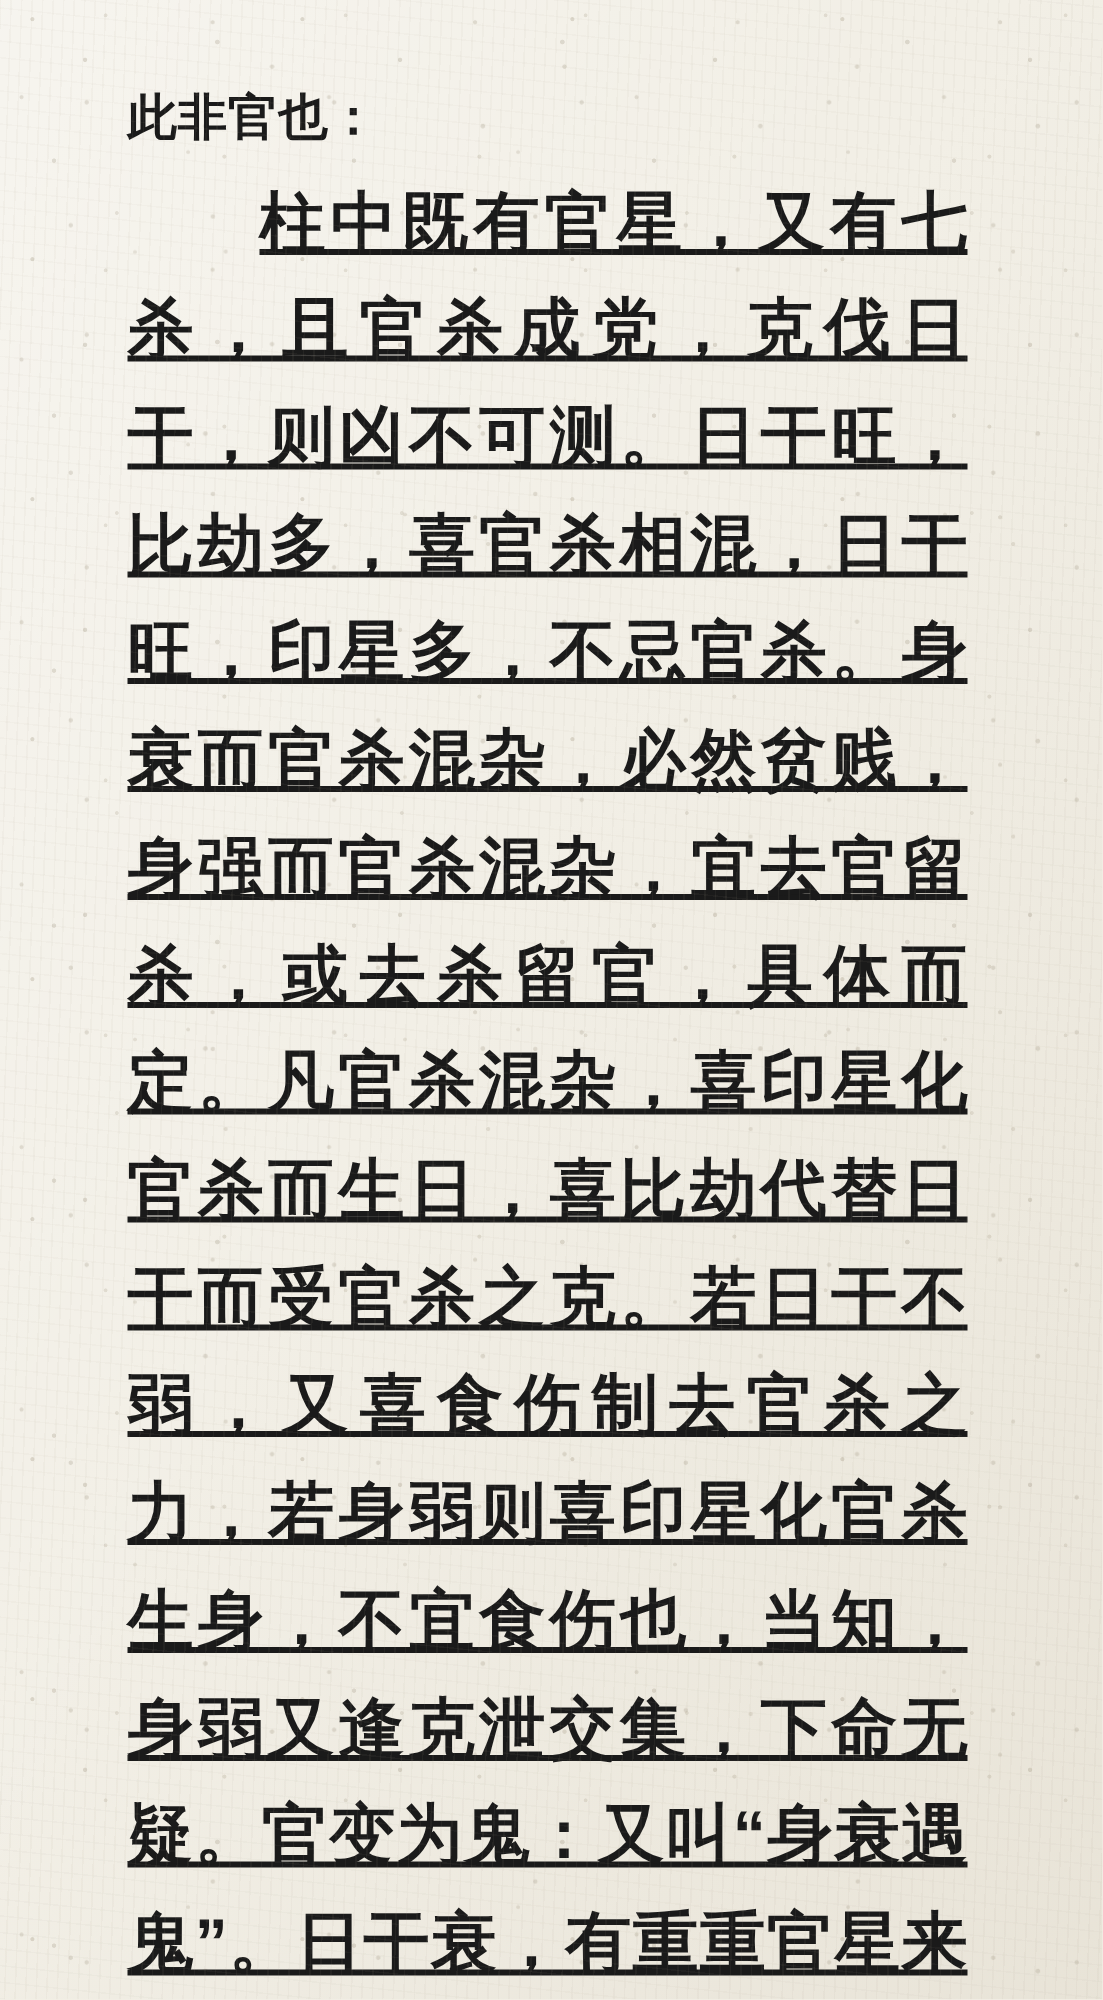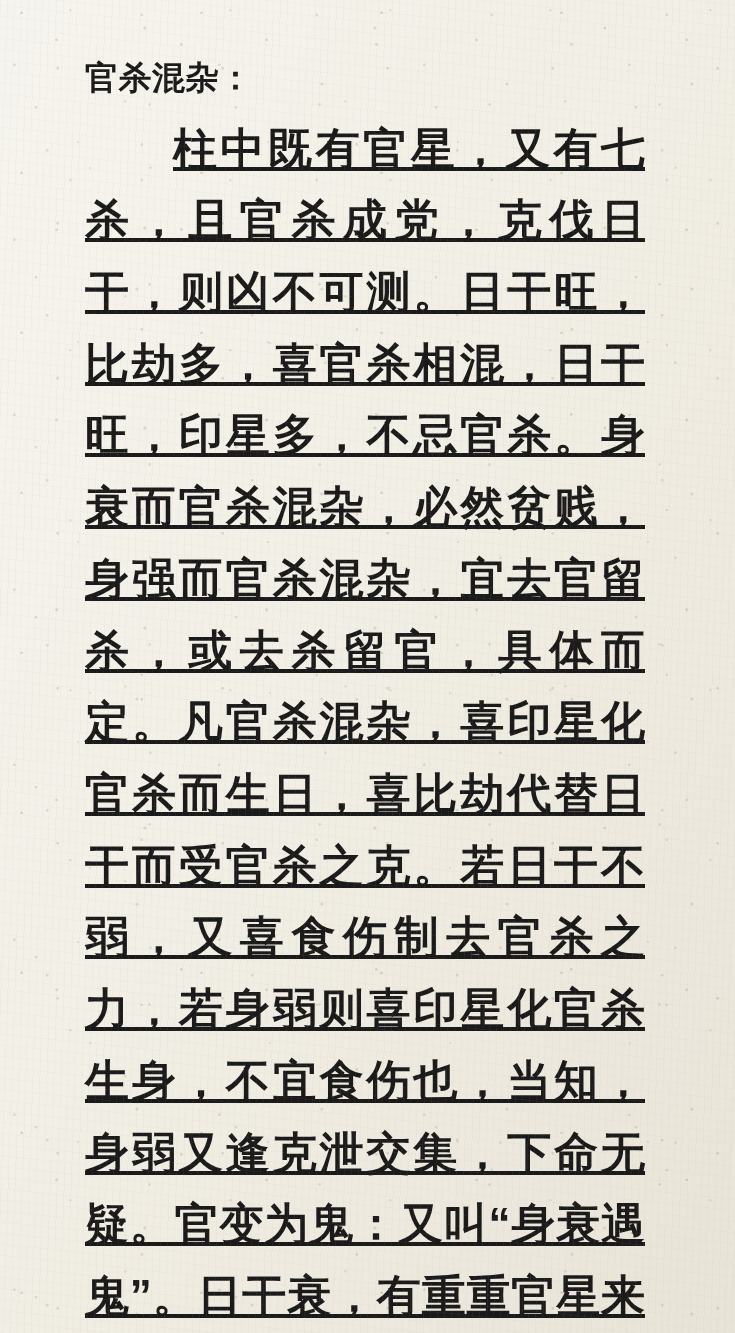--- a/index.html
+++ b/index.html
@@ -87,16 +87,16 @@
     margin: 0;
     word-break: break-all;
     text-decoration: underline;
   }
 </style>
 </head>
 <body>
 
 <div class="page">
   <div class="content">
-    <h1 class="doc-title">官杀混杂：</h1>
+    <h1 class="doc-title">此非官也：</h1>
     <p class="doc-body">柱中既有官星，又有七杀，且官杀成党，克伐日干，则凶不可测。日干旺，比劫多，喜官杀相混，日干旺，印星多，不忌官杀。身衰而官杀混杂，必然贫贱，身强而官杀混杂，宜去官留杀，或去杀留官，具体而定。凡官杀混杂，喜印星化官杀而生日，喜比劫代替日干而受官杀之克。若日干不弱，又喜食伤制去官杀之力，若身弱则喜印星化官杀生身，不宜食伤也，当知，身弱又逢克泄交集，下命无疑。官变为鬼：又叫“身衰遇鬼”。日干衰，有重重官星来克日干，此非官也，实乃克身之鬼也，官多无官，与七杀无异，祸不可测，唯喜印星化之。大忌柱中有财及运逢财地，必遭大祸。</p>
   </div>
 </div>
 
 </body></html>

